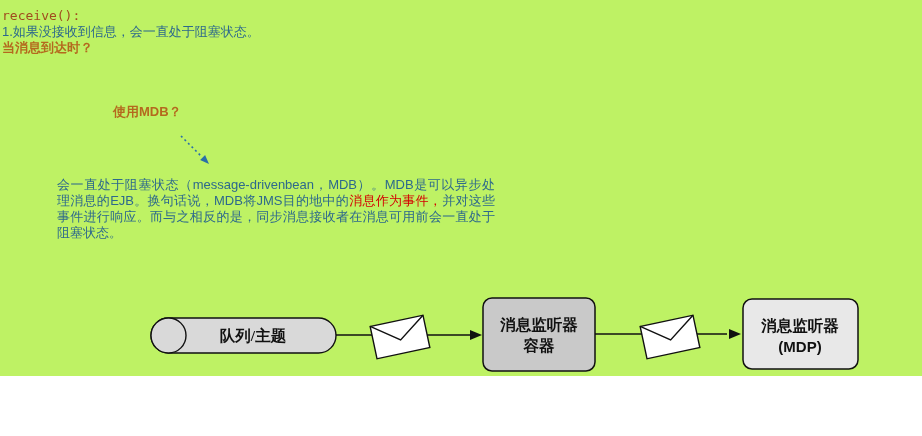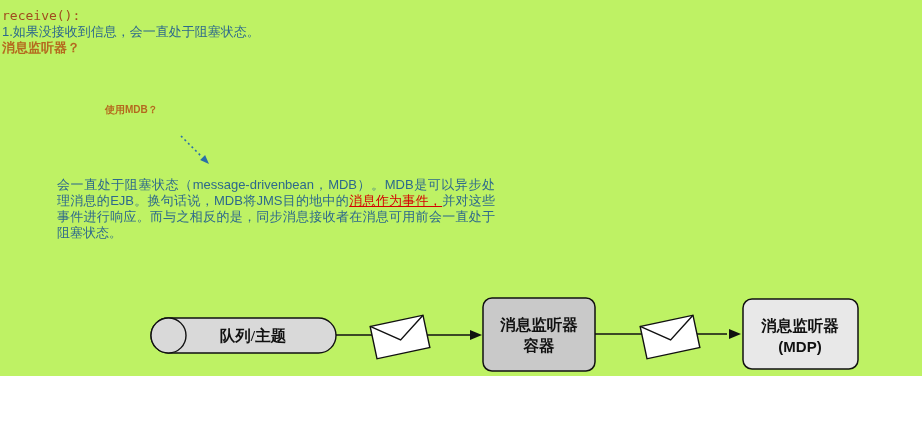--- a/index.html
+++ b/index.html
@@ -11,29 +11,29 @@
     overflow:hidden;
     padding-left:24px;
   }
   .abs{position:absolute;}
   
   #header{left:2px;top:8px;line-height:16px;font-size:13px;}
   .code-line{color:#a04b1e;font-family:"DejaVu Sans Mono",monospace;font-size:13px;}
   .problem-line{color:#2d698c;}
   .question-line{color:#b4691e;font-weight:bold;}
   
-  #mdb-question{left:105px;top:103px;font-size:10px;color:#b4691e;font-weight:bold;}
+  #mdb-question{left:113px;top:103px;font-size:13px;color:#b4691e;font-weight:bold;}
   #annotation-arrow{left:170px;top:128px;}
   
   #paragraph{
     left:57px;top:177px;width:438px;
     font-size:13px;line-height:16px;color:#2d698c;
     text-align:justify;
   }
-  #paragraph .hl{color:#d40000;text-decoration:underline;}
+  #paragraph .hl{color:#d40000;}
   
   #diagram{left:0;top:285px;}
   .box-label{
     font-family:"Liberation Serif",serif;
     font-weight:bold;font-size:15.5px;fill:#111111;
   }
   .mdp-label{
     font-family:"Liberation Sans",sans-serif;
     font-weight:bold;font-size:15px;fill:#111111;
   }
@@ -41,21 +41,21 @@
   #caption{left:198px;top:390px;font-size:13px;color:#8f5422;white-space:nowrap;}
 </style>
 </head>
 <body>
 
 <div id="page">
 
   <div id="header" class="abs">
     <div class="code-line">receive():</div>
     <div class="problem-line">1.如果没接收到信息，会一直处于阻塞状态。</div>
-    <div class="question-line">消息监听器？</div>
+    <div class="question-line">当消息到达时？</div>
   </div>
 
   <div id="mdb-question" class="abs">使用MDB？</div>
   <svg id="annotation-arrow" class="abs" width="50" height="45" viewBox="0 0 50 45">
     <line x1="11" y1="8" x2="32" y2="29" stroke="#2a6fa8" stroke-width="1.6" stroke-dasharray="2,3"></line>
     <polygon points="39,36 30.1,32.1 35.1,27.1" fill="#2a6fa8"></polygon>
   </svg>
 
   <div id="paragraph" class="abs"><span>会一直处于阻塞状态（message-drivenbean，MDB）。MDB是可以异步处理消息的EJB。换句话说，MDB将JMS目的地中的</span><span class="hl">消息作为事件，</span><span>并对这些事件进行响应。而与之相反的是，同步消息接收者在消息可用前会一直处于阻塞状态。</span></div>
 

